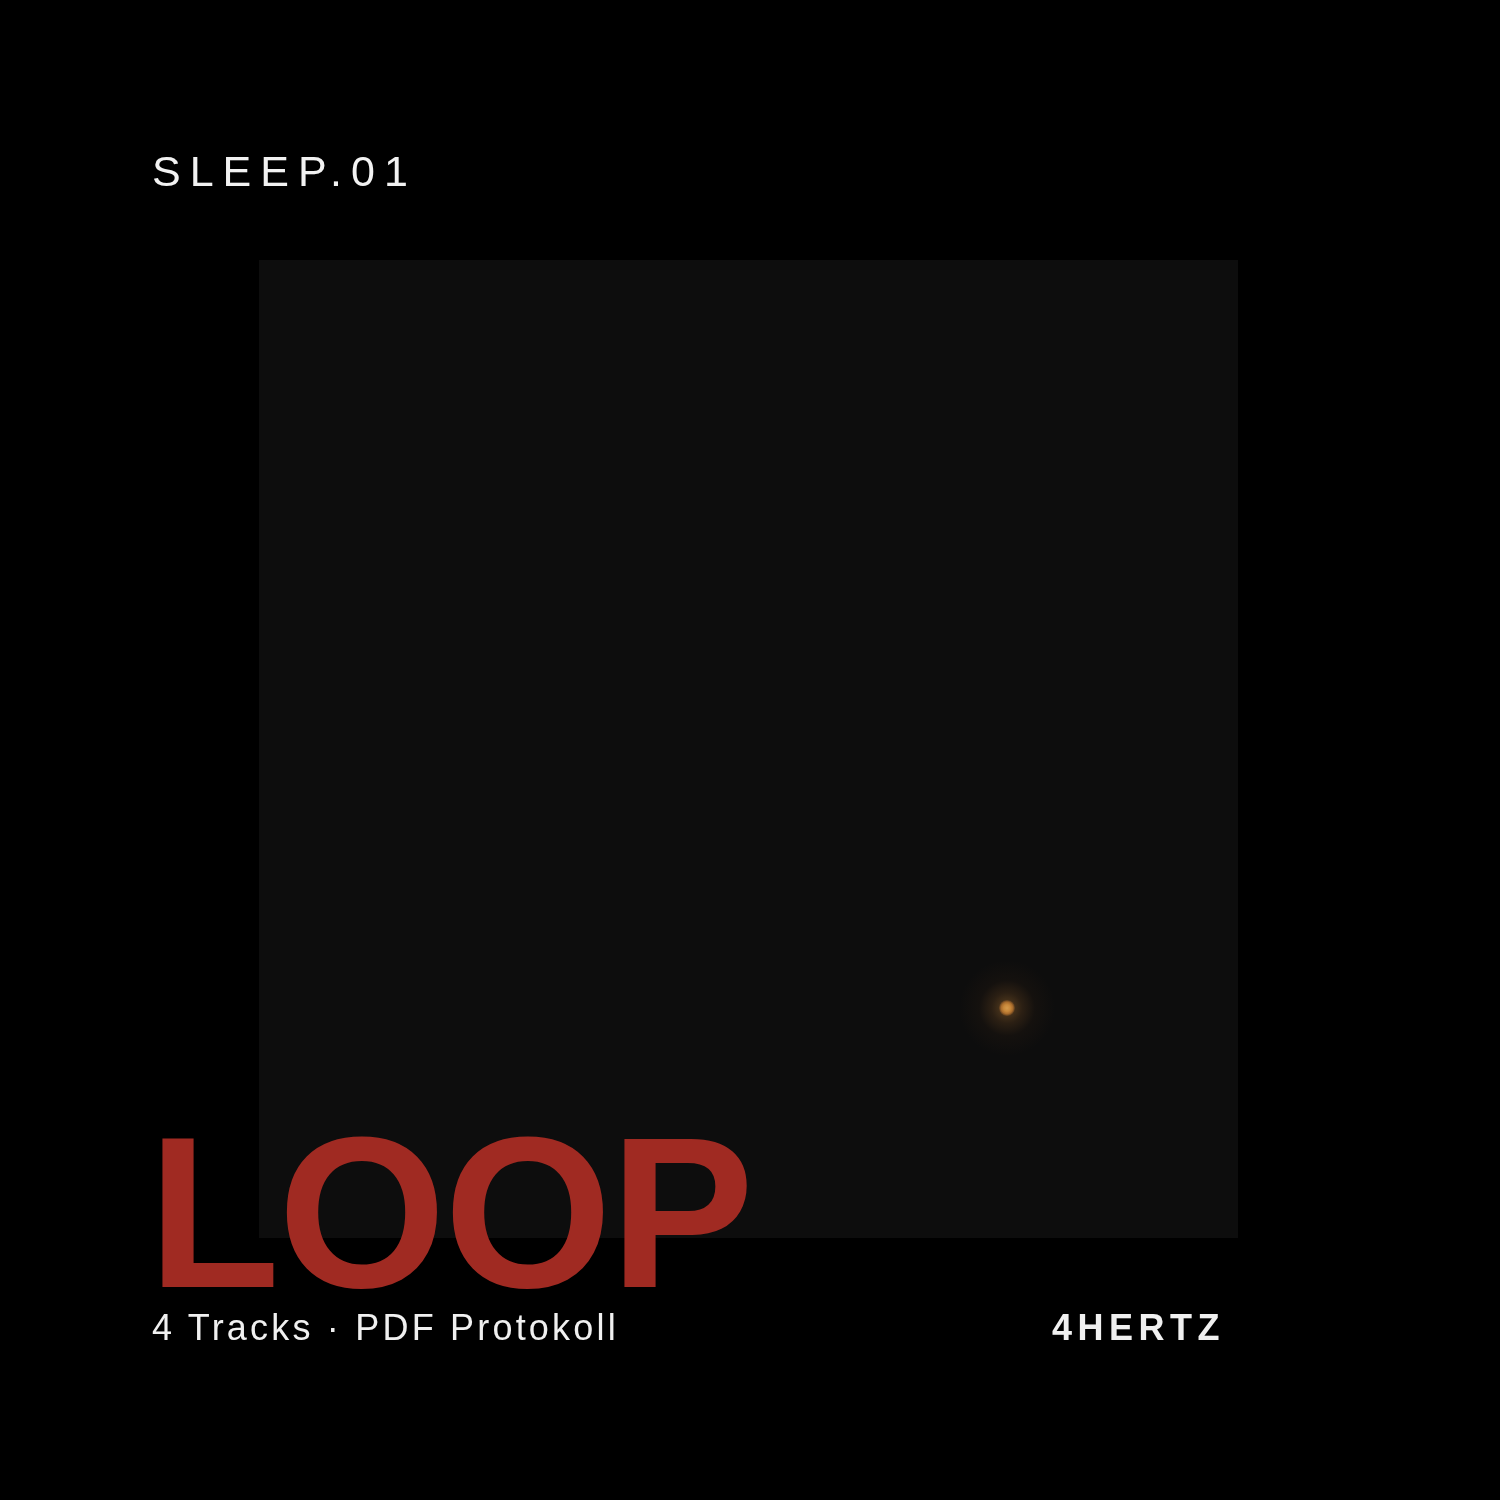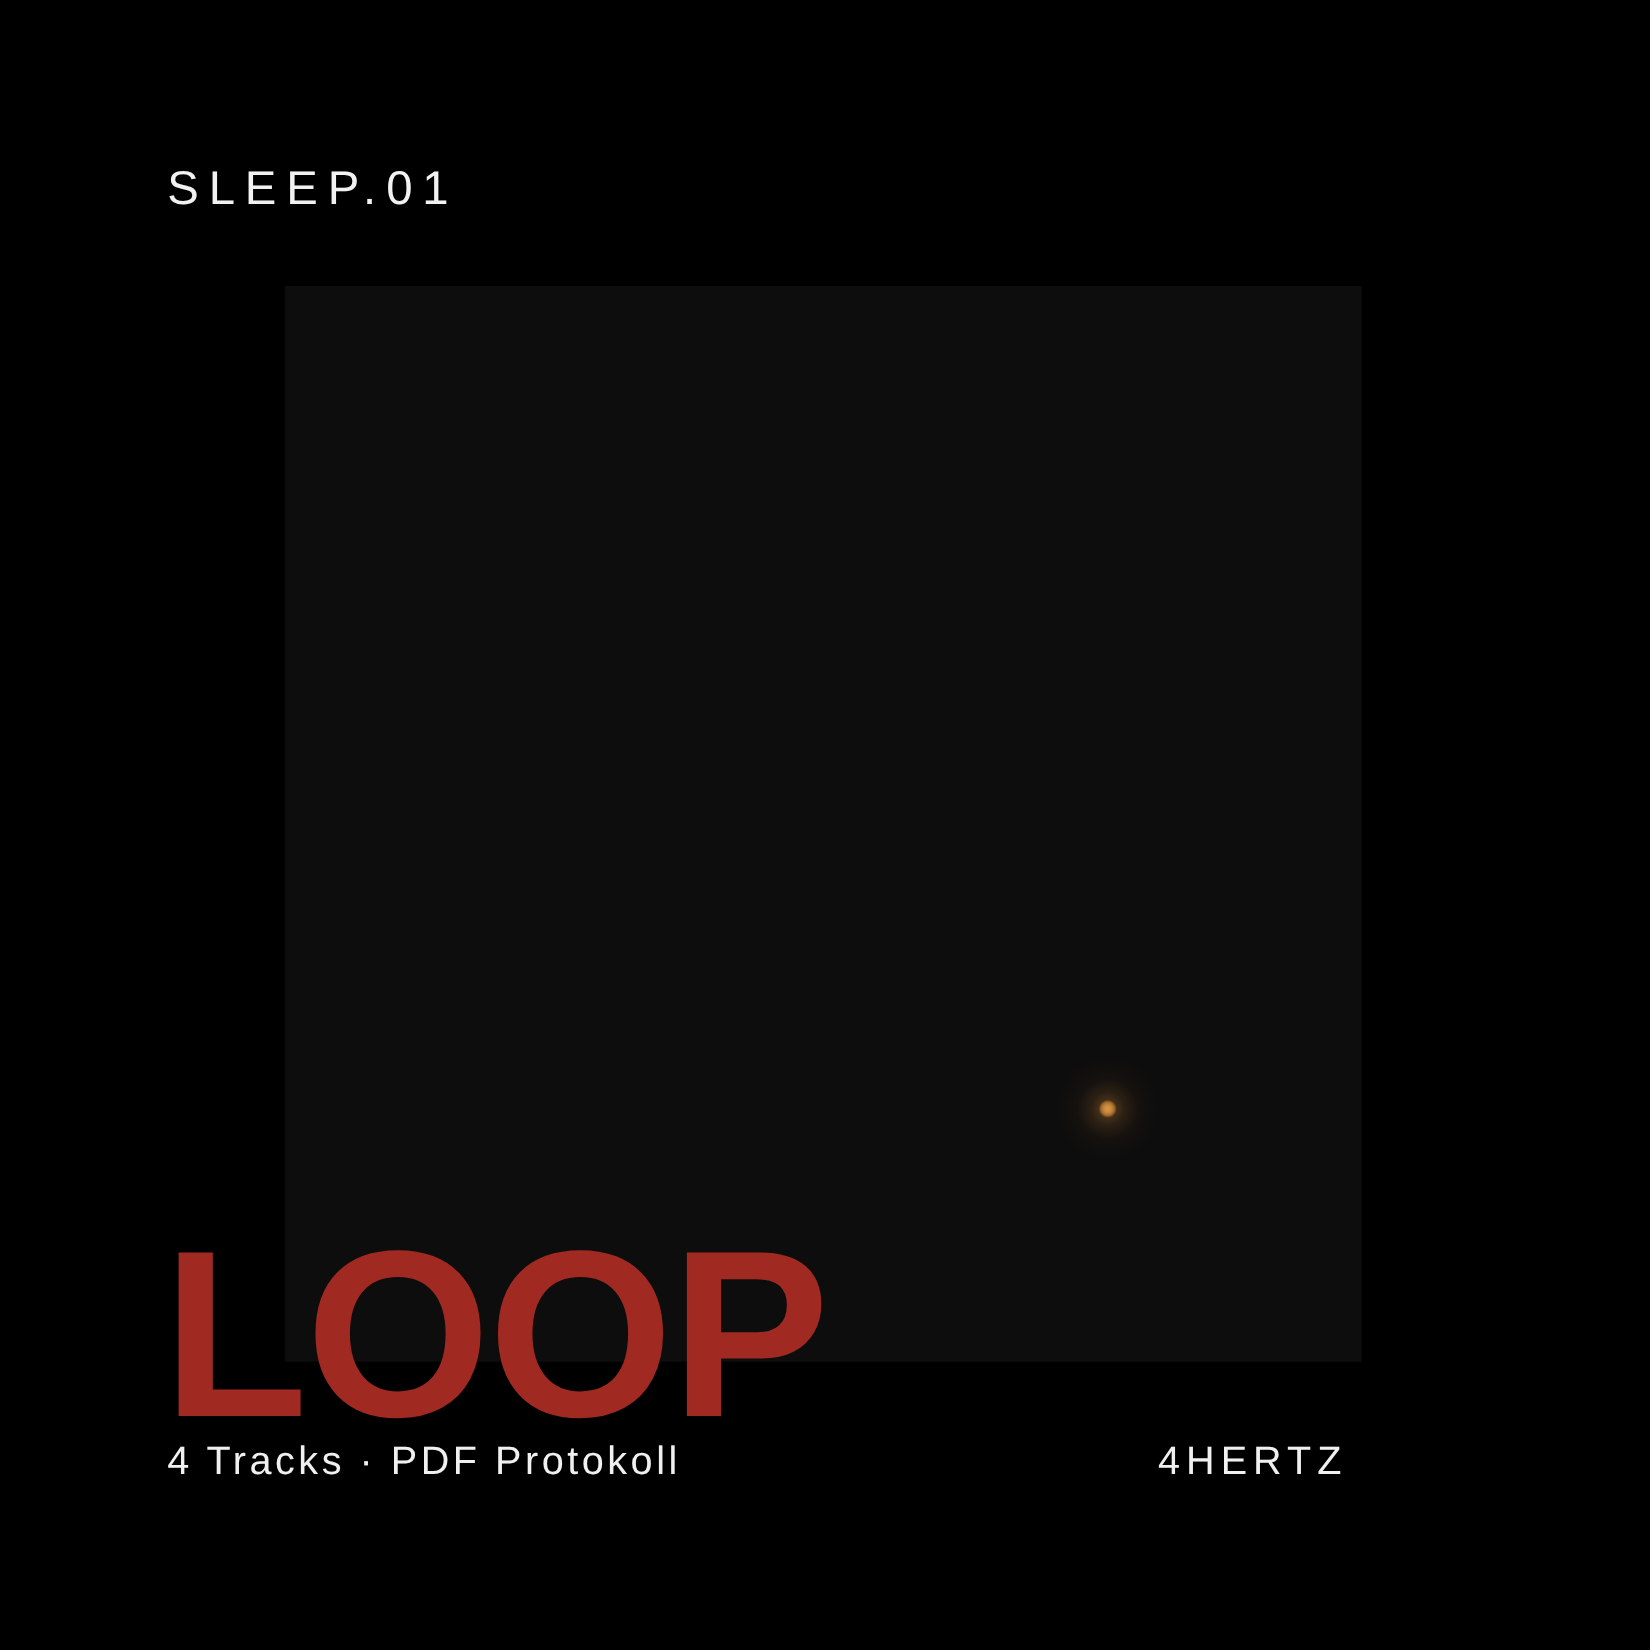--- a/index.html
+++ b/index.html
@@ -104,21 +104,21 @@
   #format-note {
     font-size: 36px;
     font-weight: 400;
     letter-spacing: 3.2px;
     color: #f0f0f0;
     line-height: 1;
     white-space: nowrap;
   }
   #label-name {
     font-size: 36px;
-    font-weight: 400;
+    font-weight: 700;
     letter-spacing: 5.5px;
     color: #f0f0f0;
     line-height: 1;
     white-space: nowrap;
   }
 </style>
 </head>
 <body>
 
 <div id="cover">

